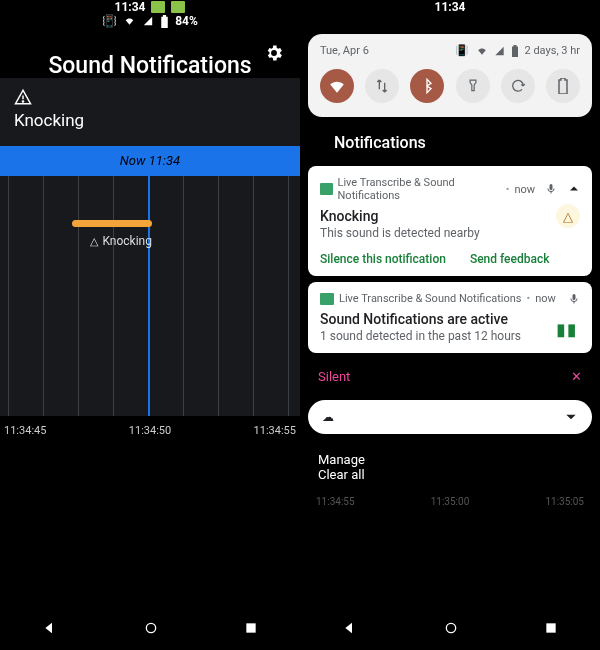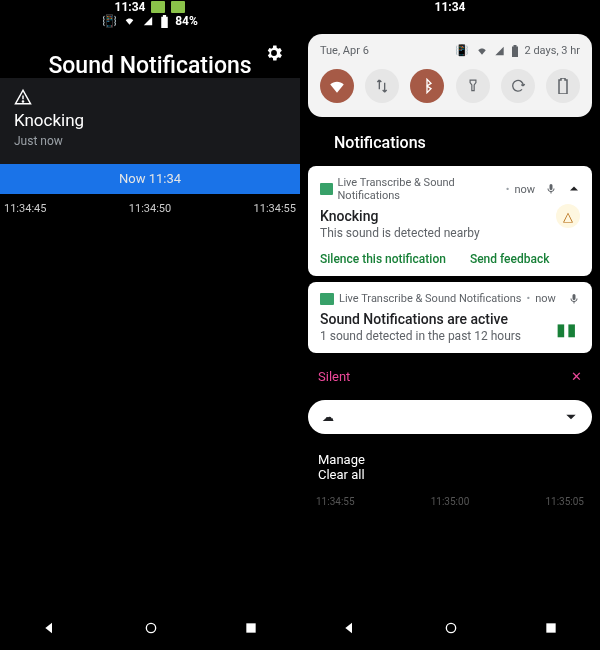--- a/index.html
+++ b/index.html
@@ -10,21 +10,21 @@
   .statusbar .left, .statusbar .right { display:flex; align-items:center; gap:6px; }
   .tl-badge { width:14px; height:12px; background:#8bc34a; border-radius:1px; display:inline-block; }
   
   .app-header { display:flex; align-items:center; justify-content:center; position:relative; height:50px; }
   .app-header .title { font-size:23px; font-weight:500;margin-top:25px; }
   .app-header .gear { position:absolute; right:16px; }
   .event-block { padding:10px 14px 16px 14px; background:#18191c;}
   .event-block .warn { font-size:16px; }
   .event-block .ename { font-size:17px; margin-top:4px;}
   .event-block .etime { font-size:12px; color:#9aa0a6; margin-top:4px;}
-  .now-bar { background:#1a73e8; color:#e5e5e5; text-align:center; font-size:13px; height:30px; line-height:30px;}
+  .now-bar { background:#1a73e8; color:#000000; text-align:center; font-size:13px; height:30px; line-height:30px;font-style:italic;}
   .timeline { position:relative; height:240px; background:#18191c; }
   .timeline .vline { position:absolute; top:0; bottom:0; width:1px; background:#3c4043; }
   .timeline .vline.blue { background:#1a73e8; width:2px;}
   .timeline .bar { position:absolute; height:7px; background:#f4a53a; border-radius:4px; }
   .timeline .label { position:absolute; font-size:12px; color:#ddd; white-space:nowrap;}
   .timeline .label .w { font-size:11px; margin-right:4px;}
   .axis { display:flex; justify-content:space-between; padding:8px 4px 0 4px; font-size:11px; color:#ccc; background:#000;}
   
   .navbar { position:absolute; bottom:0; left:0; right:0; height:44px; background:#000; display:flex; align-items:center; justify-content:space-around;}
   
@@ -95,25 +95,39 @@
 
   <div class="event-block">
     <div class="warn">
       <svg width="18" height="18" viewBox="0 0 24 24" fill="none" stroke="#fff" stroke-width="2">
           <path d="M12 3L2 21h20L12 3z"></path>
           <line x1="12" y1="10" x2="12" y2="15"></line>
           <circle cx="12" cy="18" r="0.8" fill="#fff"></circle>
         </svg>
     </div>
     <div class="ename">Knocking</div>
-    <div class="etime">Just now</div>
   </div>
 
   <div class="now-bar">Now 11:34</div>
 
+  <div class="timeline">
+    <div class="vline" style="left:8px"></div>
+    <div class="vline" style="left:43px"></div>
+    <div class="vline" style="left:78px"></div>
+    <div class="vline" style="left:113px"></div>
+    <div class="vline blue" style="left:148px"></div>
+    <div class="vline" style="left:183px"></div>
+    <div class="vline" style="left:218px"></div>
+    <div class="vline" style="left:253px"></div>
+    <div class="vline" style="left:288px"></div>
+    <div class="bar" style="left:72px; width:80px; top:44px;"></div>
+    <div class="label" style="left:90px; top:58px;">
+      <span class="w">△</span><span>Knocking</span>
+    </div>
+  </div>
 
   <div class="axis">
     <span>11:34:45</span>
     <span>11:34:50</span>
     <span>11:34:55</span>
   </div>
 
   <div class="navbar">
     <span>
         <svg width="16" height="16" viewBox="0 0 24 24" fill="#fff">

